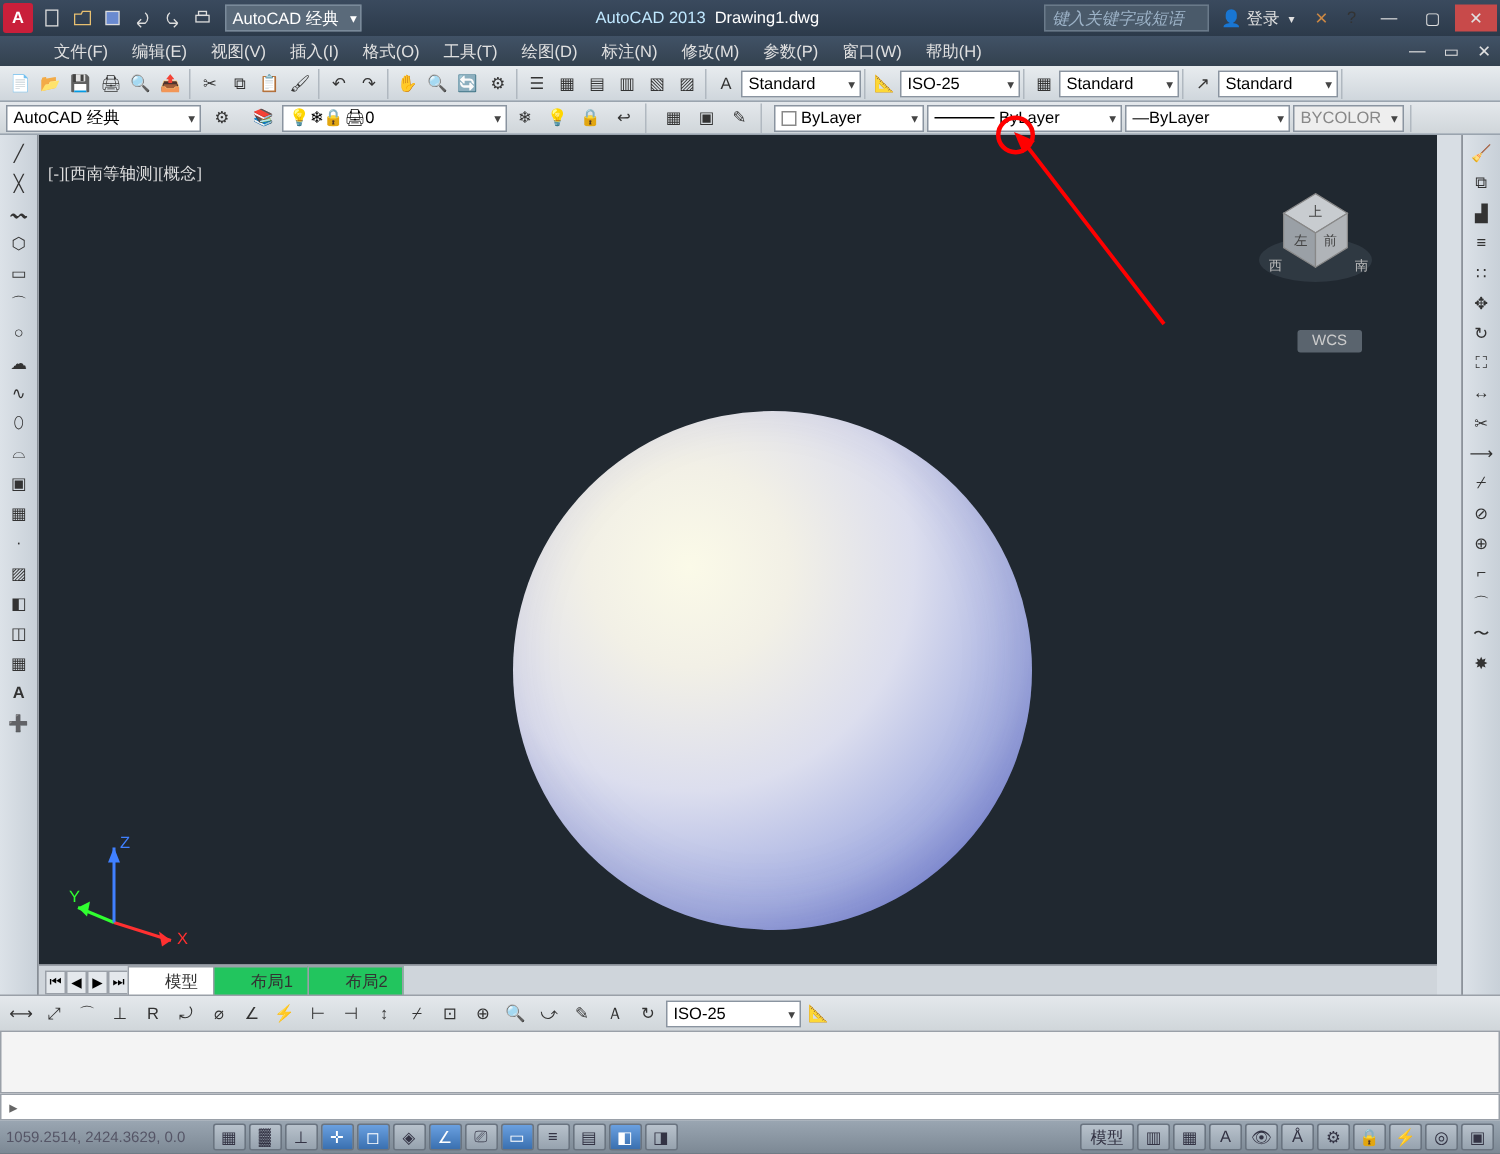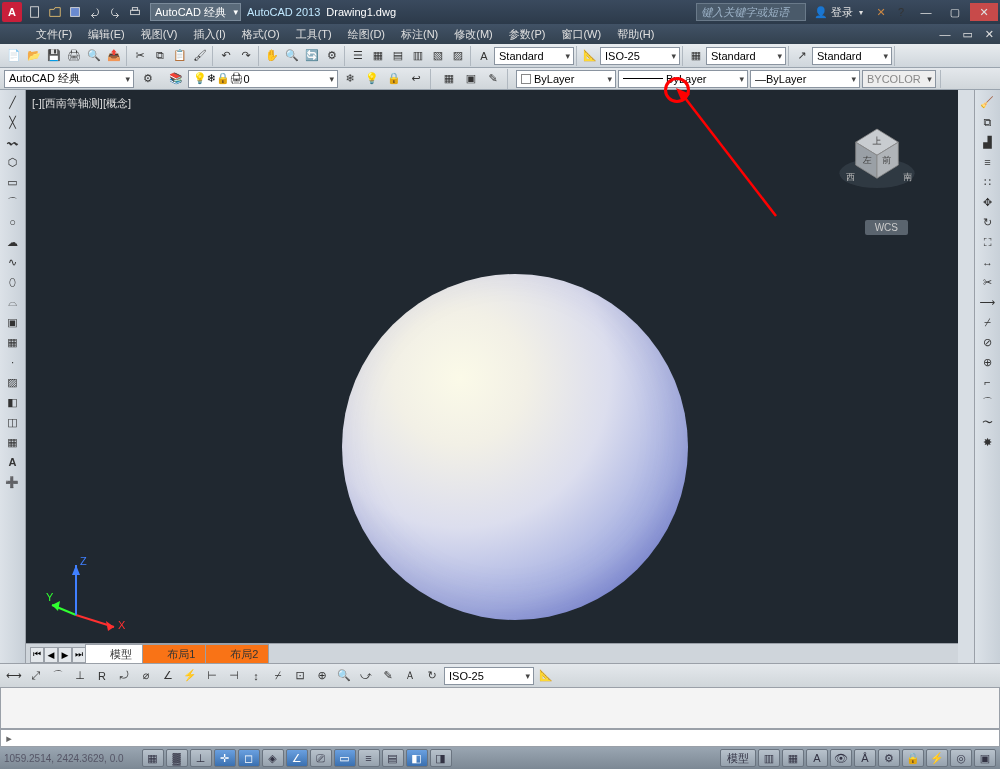--- a/index.html
+++ b/index.html
@@ -5,21 +5,21 @@
 * { margin:0; padding:0; box-sizing:border-box; font-family:"Microsoft YaHei","SimSun",Arial,sans-serif; font-size:11px; user-select:none; }
 body { width:1000px; height:769px; background:#b8c4d0; overflow:hidden; position:relative; }
 
 
 .titlebar { height:24px; background:linear-gradient(#3a4a5e,#2c3a4a); display:flex; align-items:center; padding:0 2px; color:#e0e0e0; }
 .titlebar .logo { width:20px; height:20px; background:#c91f3a; border-radius:2px; display:flex; align-items:center; justify-content:center; color:#fff; font-weight:bold; margin-right:4px; }
 .titlebar .qat { display:flex; gap:2px; }
 .titlebar .qat .tb { width:18px; height:18px; display:flex; align-items:center; justify-content:center; }
 .titlebar .ws-sel { margin:0 6px; display:flex; align-items:center; background:#5a6a7a; border:1px solid #7a8a9a; height:18px; padding:0 14px 0 4px; position:relative; color:#fff;}
 .titlebar .ws-sel::after{content:"▾"; position:absolute; right:2px; font-size:9px;}
-.titlebar .apptitle { flex:1; }
+.titlebar .apptitle { flex:1; text-align:center; }
 .titlebar .apptitle .t1{color:#c0e8ff;}
 .titlebar .apptitle .t2{color:#fff; margin-left:6px;}
 .titlebar .search{ background:#4a5a6a; border:1px solid #6a7a8a; height:18px; width:110px; color:#9db3c8; padding:0 4px; display:flex; align-items:center; font-style:italic;}
 .titlebar .login{ margin:0 8px; display:flex; align-items:center; gap:3px;}
 .titlebar .winbtns{ display:flex; }
 .titlebar .winbtns div{ width:28px; height:18px; display:flex; align-items:center; justify-content:center; margin-left:1px; }
 .titlebar .winbtns .close{ background:#c84a4a; }
 
 
 .menubar{ height:20px; background:linear-gradient(#415266,#33414f); display:flex; align-items:center; padding-left:28px; color:#e0e0e0; gap:0;}
@@ -38,29 +38,29 @@
 .bar3{ height:22px; background:linear-gradient(#e4e8ec,#d0d6da); border-bottom:1px solid #9aa4ae; display:flex; align-items:center; padding:0 4px; gap:4px;}
 .bar3 .seg{ display:flex; align-items:center; gap:2px; padding:0 4px; border-right:1px solid #b0b8c0;}
 
 
 .mainwrap{ position:absolute; top:90px; left:0; right:0; bottom:104px; background:#212830; display:flex;}
 .vtb{ width:26px; background:linear-gradient(90deg,#dce2e8,#c8d0d8); border-right:1px solid #9aa0a8; display:flex; flex-direction:column; align-items:center; padding:2px 0; gap:0px;}
 .vtb .tb{ width:22px; height:20px;}
 .vtb-right{ border-left:1px solid #9aa0a8; border-right:none;}
 .canvas{ flex:1; background:#202830; position:relative; overflow:hidden;}
 .canvas-scroll{ width:16px; background:#d8dee4;}
-.viewport-label{ position:absolute; top:6px; left:6px; color:#ddd; font-size:11px;}
+.viewport-label{ position:absolute; top:18px; left:6px; color:#ddd; font-size:11px;font-family:Liberation Serif, serif;}
 .viewcube{ position:absolute; top:26px; right:36px; width:90px; height:90px; }
 .wcs-badge{ position:absolute; top:130px; right:50px; background:#5a646e; color:#ccc; padding:2px 10px; border-radius:2px; font-size:10px;}
 
 .ucs{ position:absolute; bottom:30px; left:20px; }
 
 .tabstrip{ position:absolute; left:0; right:0; bottom:0; height:22px; background:#cfd5db; display:flex; align-items:center; padding:0 4px; gap:0; border-top:1px solid #9aa0a8;}
 .tabstrip .navb{ width:14px; height:16px; border:1px solid #9aa0a8; background:#e4e8ec; display:flex; align-items:center; justify-content:center; font-size:9px;}
-.tabstrip .tab{ padding:2px 10px; background:#f97316; border:1px solid #9aa0a8; margin-left:-1px; color:#333;}
+.tabstrip .tab{ padding:2px 10px; background:#22c55e; border:1px solid #9aa0a8; margin-left:-1px; color:#333;}
 .tabstrip .tab.active{ background:#fff; }
 .tabstrip .tab::before{content:"╱ "; color:transparent; width:0;}
 
 
 .lowerbars{ position:absolute; left:0; right:0; bottom:0; }
 .dimbar{ height:24px; background:linear-gradient(#e4e8ec,#d0d6da); border-top:1px solid #9aa0a8; display:flex; align-items:center; padding:0 4px; gap:2px;}
 .cmdwin{ height:42px; background:#f4f4f4; border:1px solid #9aa0a8; font-family:"SimSun",monospace; font-size:11px; padding:1px 4px; color:#000; line-height:13px; overflow:hidden;}
 .cmdline{ height:18px; background:#fff; border:1px solid #9aa0a8; display:flex; align-items:center;}
 .cmdline .prompt{ width:16px; text-align:center; color:#666;}
 .cmdline input{ border:none; outline:none; flex:1; font-size:11px; font-style:italic; color:#888; padding:0 4px;}

